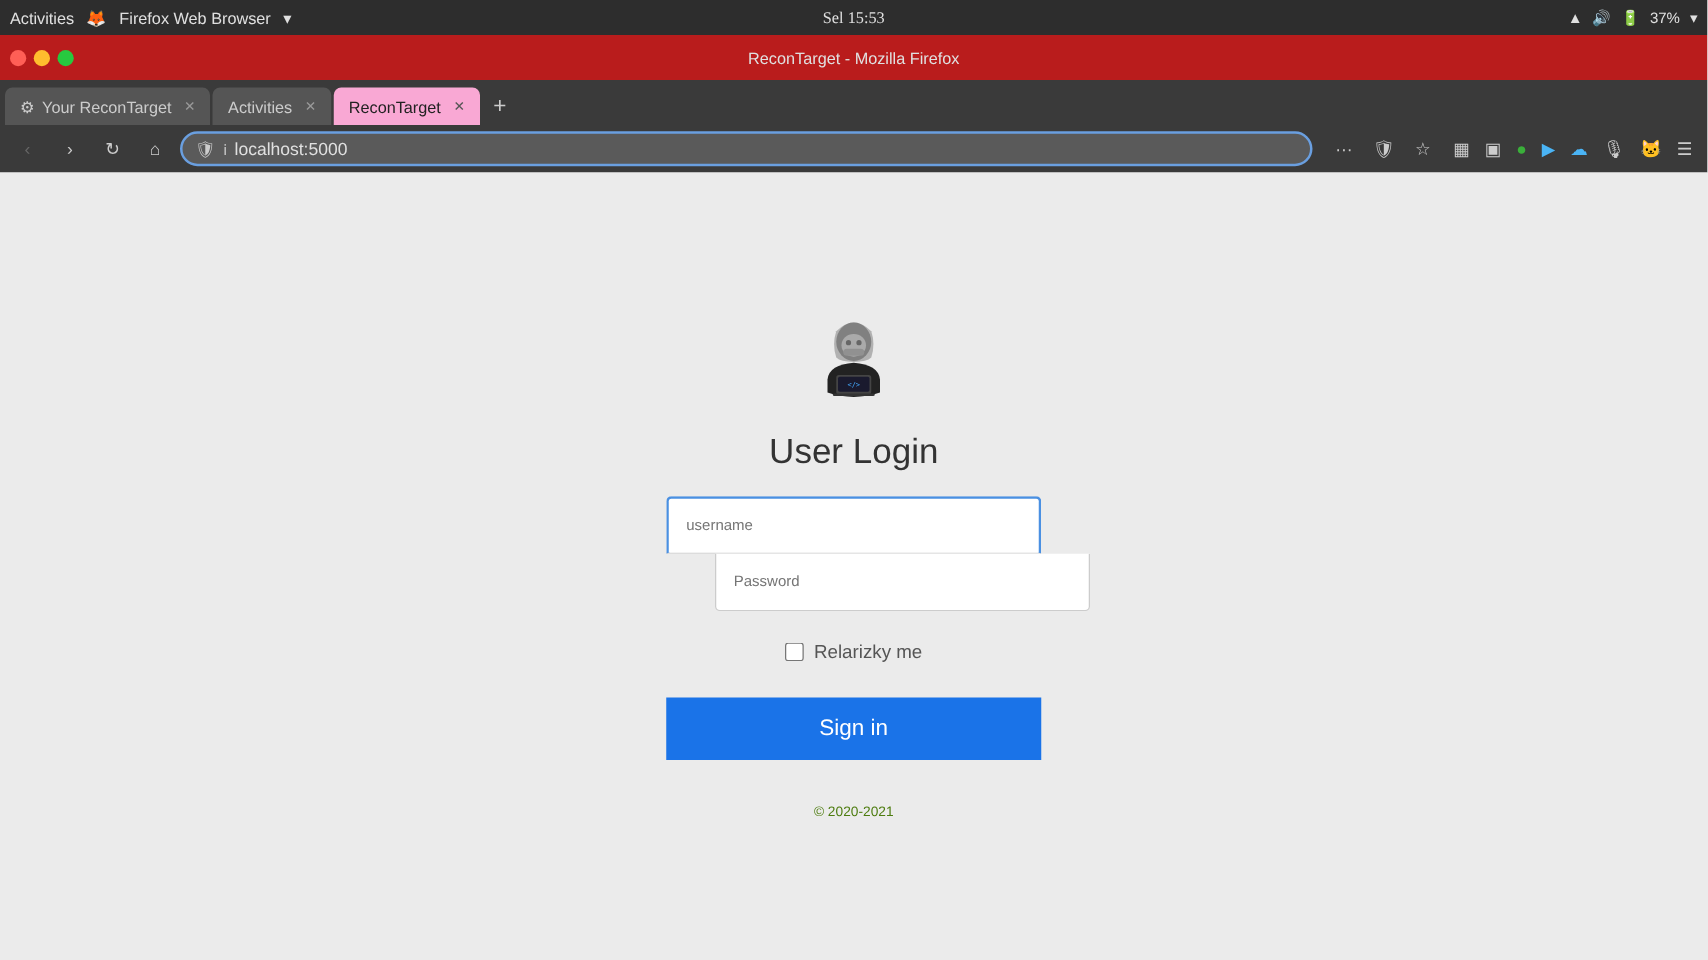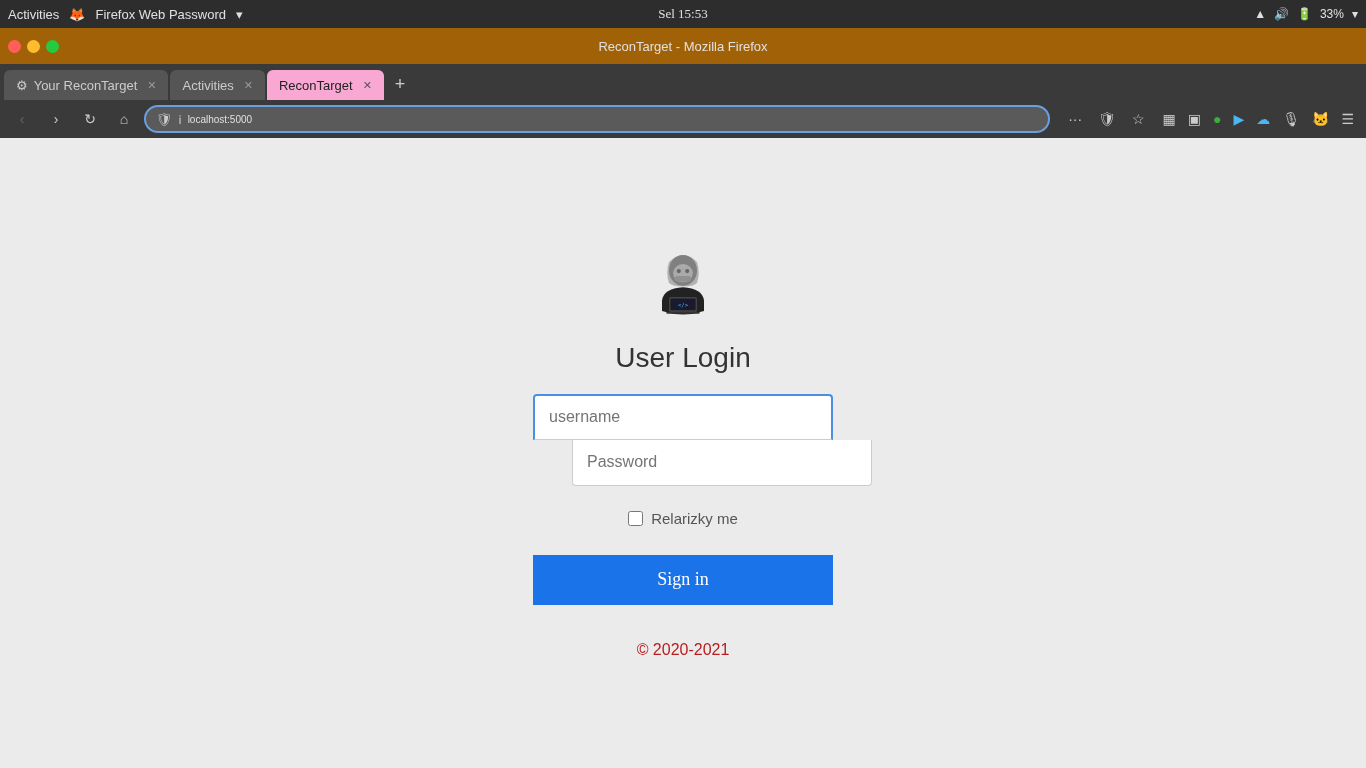--- a/index.html
+++ b/index.html
@@ -14,21 +14,21 @@
       justify-content: space-between;
       padding: 0 8px;
       color: #e0e0e0;
       font-size: 13px;
     }
     .os-topbar-left { display: flex; align-items: center; gap: 10px; }
     .os-topbar-center { position: absolute; left: 50%; transform: translateX(-50%); font-family: Liberation Serif, serif; }
     .os-topbar-right { display: flex; align-items: center; gap: 8px; font-size: 12px; }
     .browser-titlebar {
       height: 36px;
-      background: #a16207;
+      background: #b91c1c;
       display: flex;
       align-items: center;
       justify-content: center;
       color: #e0e0e0;
       font-size: 13px;
       position: relative;
     }
     .window-controls {
       position: absolute;
       left: 8px;
@@ -105,21 +105,21 @@
       border-radius: 20px;
       height: 28px;
       display: flex;
       align-items: center;
       padding: 0 10px;
       gap: 6px;
       border: 2px solid #6a9fe0;
     }
     .address-text {
       color: #e0e0e0;
-      font-size: 10px;
+      font-size: 14px;
     }
     .address-right {
       display: flex; align-items: center; gap: 8px; margin-left: 8px;
     }
     .toolbar-icon {
       color: #ccc;
       font-size: 14px;
       cursor: pointer;
       padding: 4px;
     }
@@ -162,21 +162,21 @@
       display: flex;
       flex-direction: column;
       gap: 0;
       width: 300px;
     }
 
     .form-input {
       width: 300px;
       height: 46px;
       padding: 0 14px;
-      font-size: 16px;
+      font-size: 12px;
       color: #666;
       border: 1px solid #ccc;
       outline: none;
     }
     .form-input.username {
       border: 2px solid #4a90e2;
       border-radius: 4px 4px 0 0;
       border-bottom: 1px solid #ccc;
     }
     .form-input.password {
@@ -202,47 +202,46 @@
     .sign-in-btn {
       width: 300px;
       height: 50px;
       background: #1a73e8;
       color: white;
       font-size: 18px;
       border: none;
       border-radius: 0;
       cursor: pointer;
       margin-top: 12px;
-      font-family: Liberation Serif, serif;
     }
 
     .copyright {
-      color: #b91c1c;
-      font-size: 16px;
+      color: #4d7c0f;
+      font-size: 11px;
       margin-top: 20px;
     }
   </style>
 </head>
 <body>
 
 <div class="os-topbar">
   <div class="os-topbar-left">
     <span>Activities</span>
     <span>🦊</span>
-    <span>Firefox Web Password</span>
+    <span>Firefox Web Browser</span>
     <span>▾</span>
   </div>
   <div class="os-topbar-center">
     <span>Sel 15:53</span>
   </div>
   <div class="os-topbar-right">
     <span>▲</span>
     <span>🔊</span>
     <span>🔋</span>
-    <span>33%</span>
+    <span>37%</span>
     <span>▾</span>
   </div>
 </div>
 
 <div class="browser-titlebar">
   <div class="window-controls">
     <span class="win-btn close"></span>
     <span class="win-btn minimize"></span>
     <span class="win-btn maximize"></span>
   </div>

